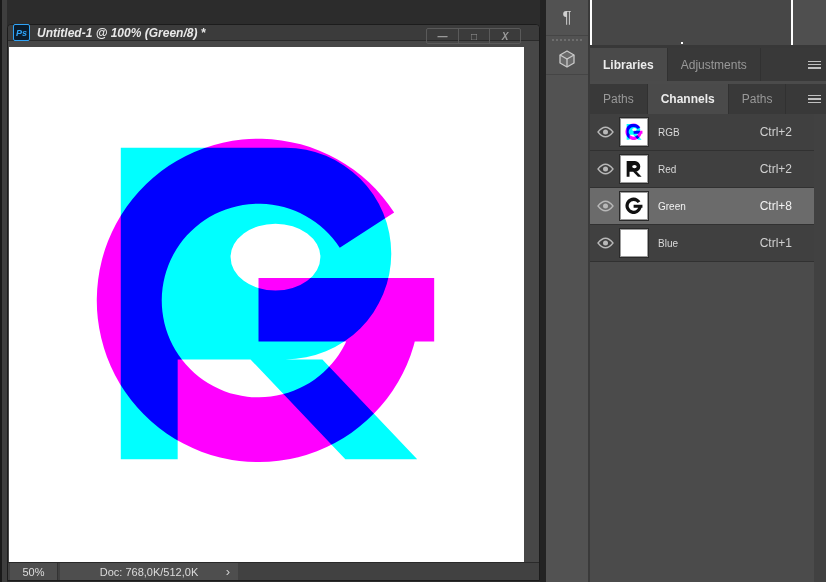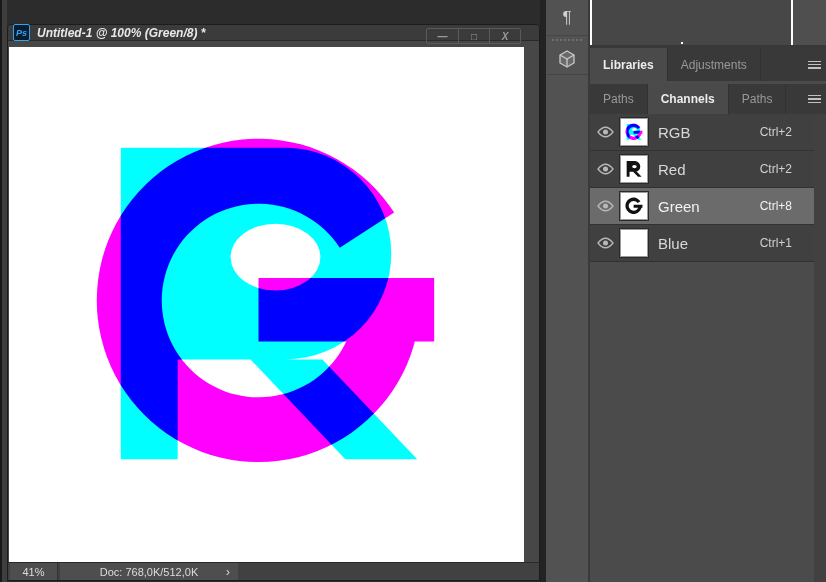--- a/index.html
+++ b/index.html
@@ -66,21 +66,21 @@
   .panel-menu { position:absolute; right:5px; top:50%; transform:translateY(-50%); width:13px; height:9px;
       background:repeating-linear-gradient(180deg,#c0c0c0 0 1.5px,transparent 1.5px 3.5px); }
 
   .channels-list { position:absolute; left:0; top:114px; width:224px; }
   .channel-row { position:relative; height:37px; background:#404040; border-bottom:1px solid #313131;
                  display:flex; align-items:center; }
   .channel-row.selected { background:#6b6b6b; }
   .eye-wrap { width:30px; display:flex; justify-content:center; }
   .thumb { width:28px; height:28px; background:#ffffff; border:1px solid #9c9c9c;
            outline:1px solid #2a2a2a; display:flex; align-items:center; justify-content:center; overflow:hidden; }
-  .chan-label { font-size:15px; color:#d8d8d8; margin-left:10px; }
+  .chan-label { font-size:10px; color:#d8d8d8; margin-left:10px; }
   .channel-row.selected .chan-label, .channel-row.selected .chan-shortcut { color:#f2f2f2; }
   .chan-shortcut { position:absolute; right:22px; font-size:12px; color:#d0d0d0; }
   .right-strip { position:absolute; left:224px; top:114px; width:12px; height:468px; background:#414141; }
 </style>
 </head>
 <body>
 
 <svg width="0" height="0" style="position:absolute">
   <defs>
     <path id="gshape" fill-rule="nonzero" d="M 410.4 231.5 A 162 162 0 1 1 385.9 165.8 L 331.4 201.2 A 97 97 0 1 0 346.1 240.5 Z
@@ -109,21 +109,21 @@
     </div>
 
     <div class="canvas-area">
       <svg width="515" height="516" viewBox="0 0 516 517">
         <use href="#gshape" fill="#ff00ff"></use>
         <use href="#rshape" style="mix-blend-mode:multiply" fill="#00ffff"></use>
       </svg>
     </div>
 
     <div class="status-bar">
-      <div class="status-box zoom-box">41%</div>
+      <div class="status-box zoom-box">50%</div>
       <div class="status-box doc-box">
         <span>Doc: 768,0K/512,0K</span>
         <span class="doc-chevron">›</span>
       </div>
     </div>
   </div>
 
   <div class="window-gap"></div>
 
   <div class="icon-dock">

